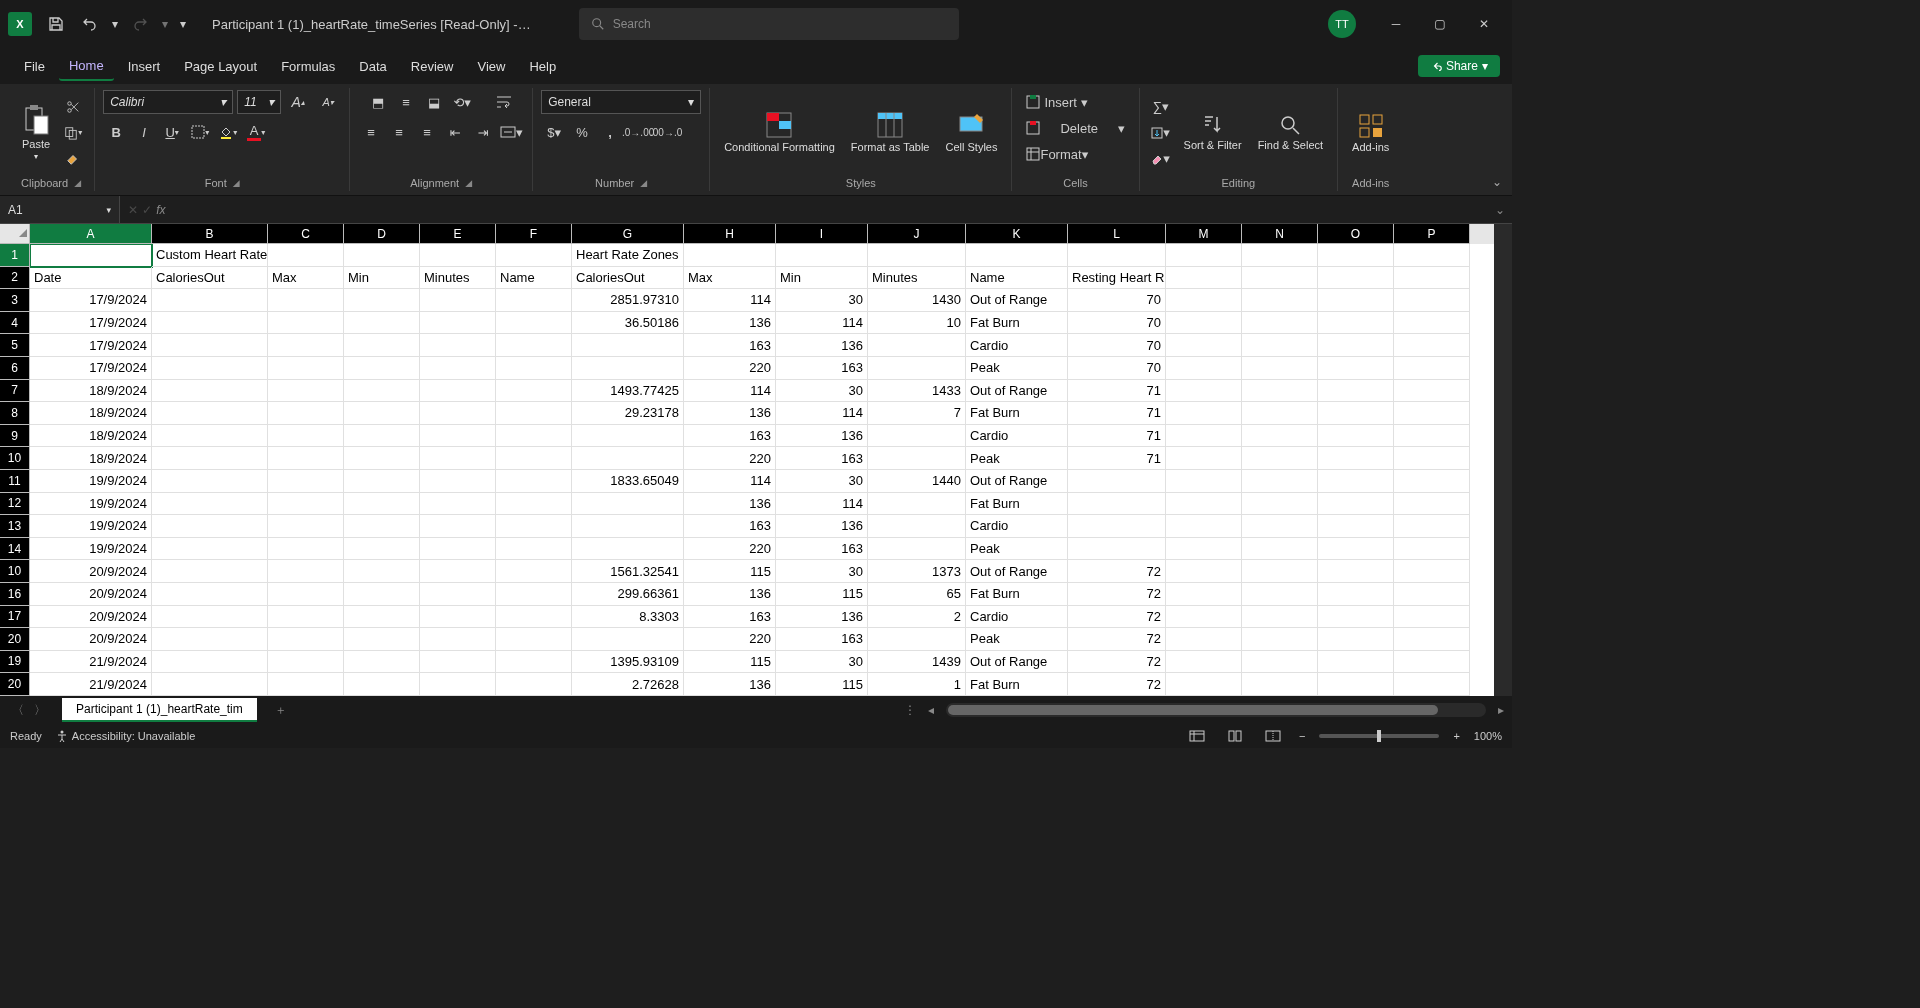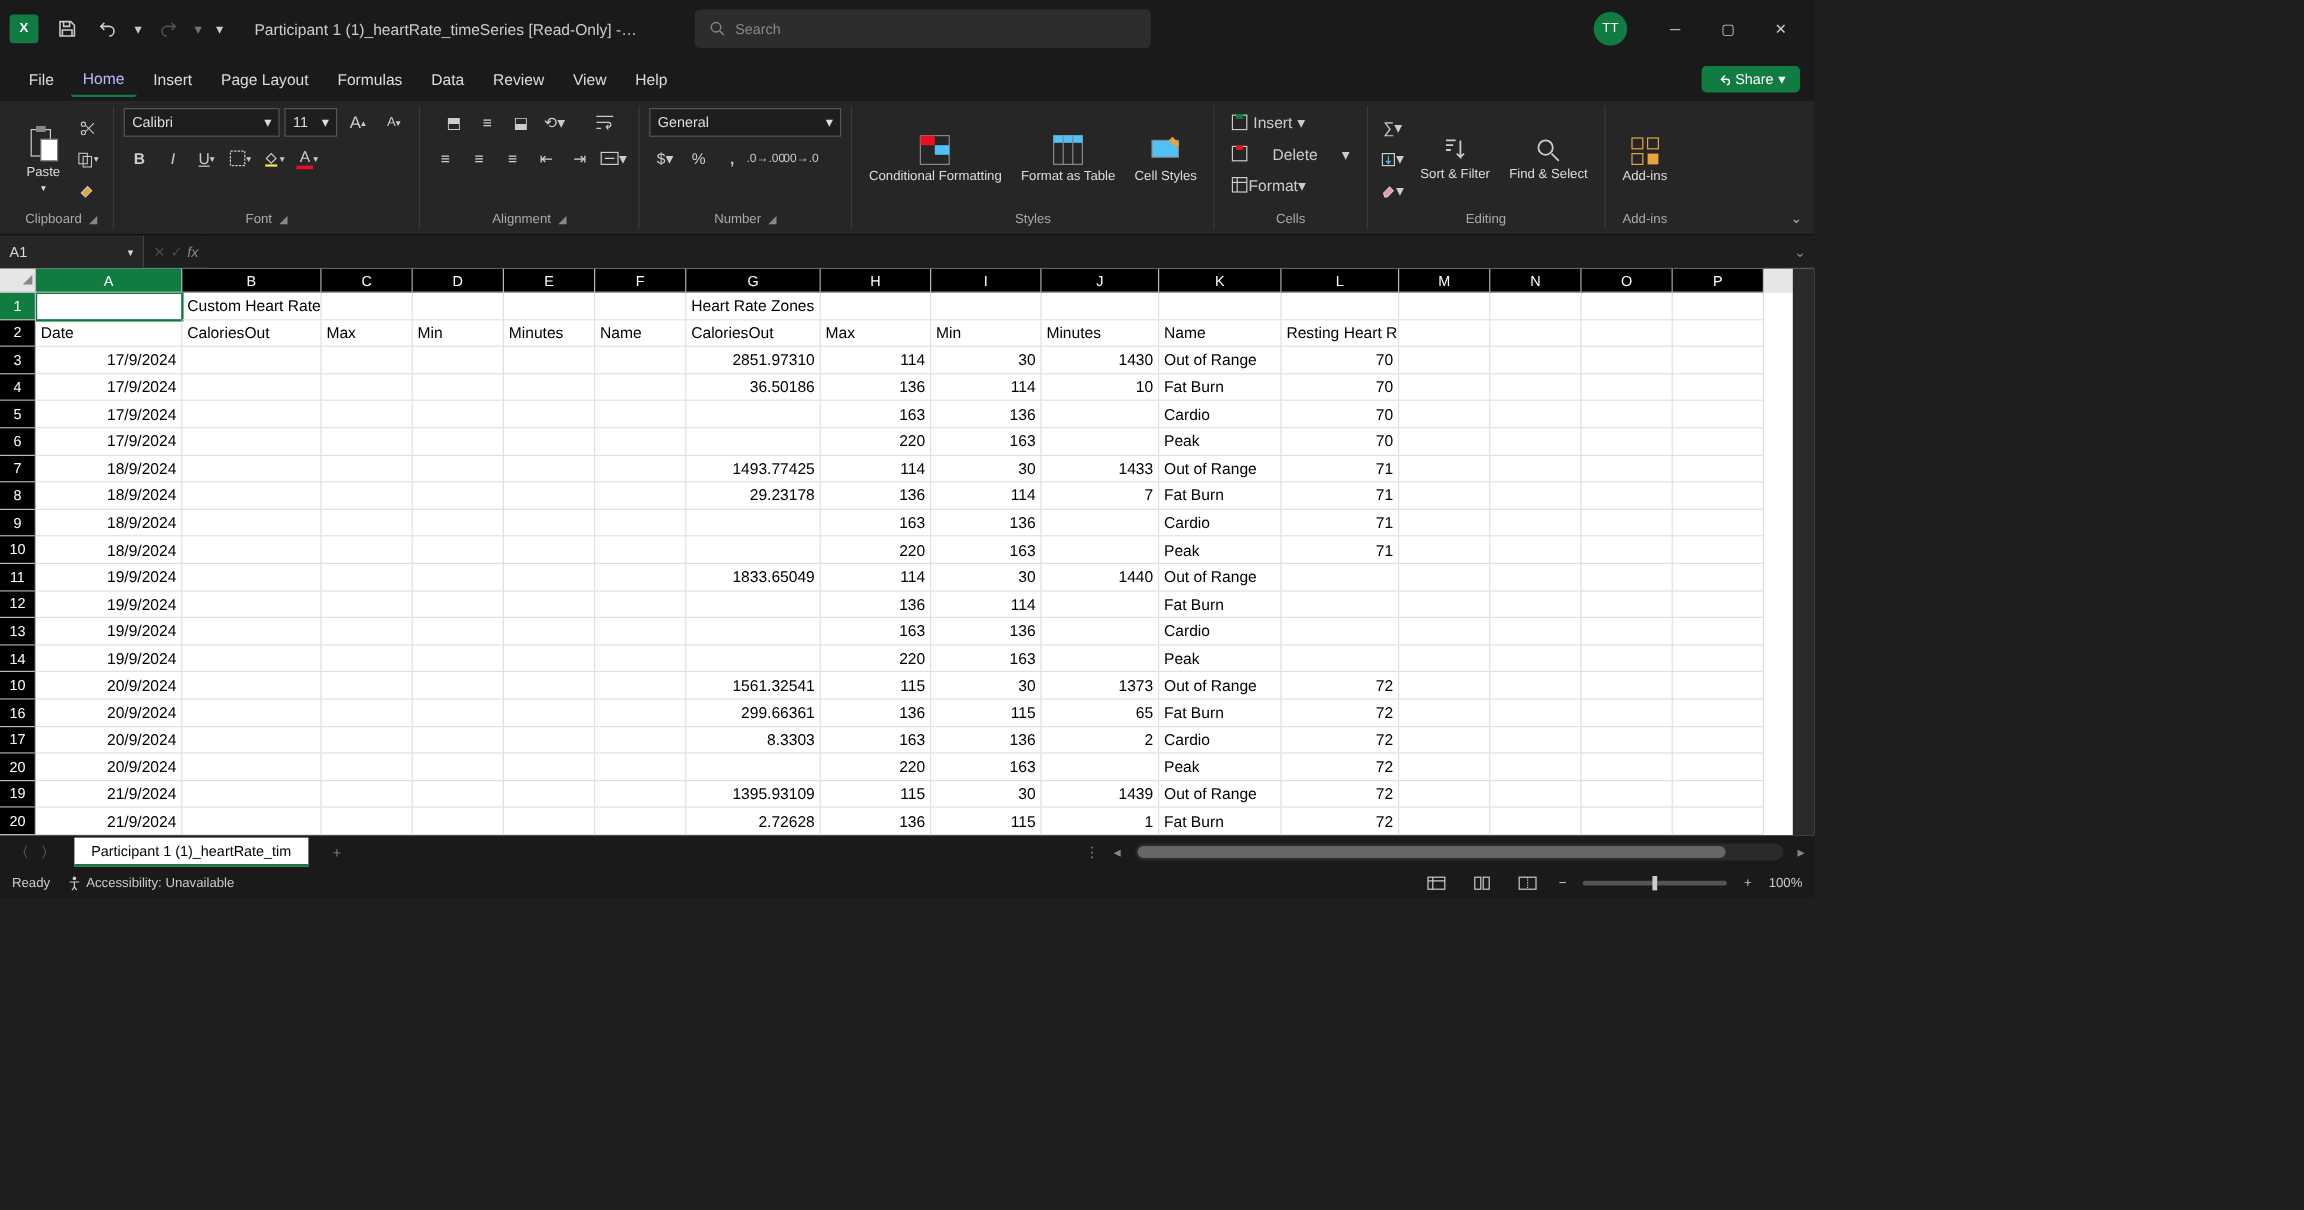--- a/index.html
+++ b/index.html
@@ -186,21 +186,21 @@
       </div>
     </div>
     <div class="rgroup-label">
         <span>Clipboard</span>
         <span class="dlg-launcher">◢</span>
       </div>
   </div>
 
   <div class="rgroup">
     <div class="rgroup-body" style="flex-direction:column;align-items:flex-start;gap:6px;">
-      <div style="display:flex;gap:4px;">
+      <div style="display:flex;gap:4px;font-style:italic;">
         <div class="combo" style="width:130px">
             <span>Calibri</span>
             <span style="margin-left:auto">▾</span>
           </div>
         <div class="combo" style="width:44px">
             <span>11</span>
             <span style="margin-left:auto">▾</span>
           </div>
         <div class="small-btn" style="font-size:14px">A<sup style="font-size:8px">▴</sup></div>
         <div class="small-btn" style="font-size:11px">A<sup style="font-size:8px">▾</sup></div>

